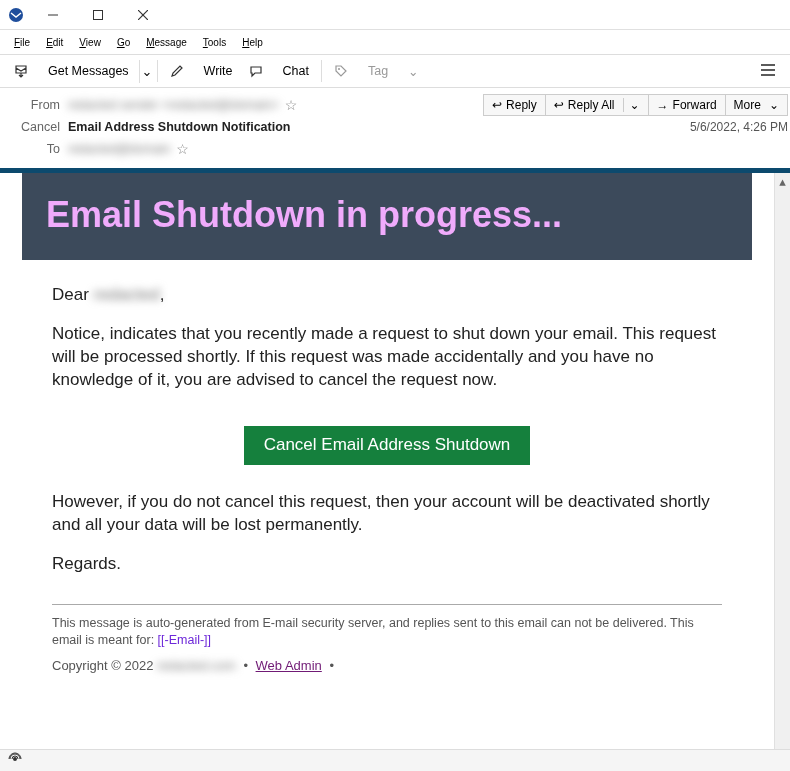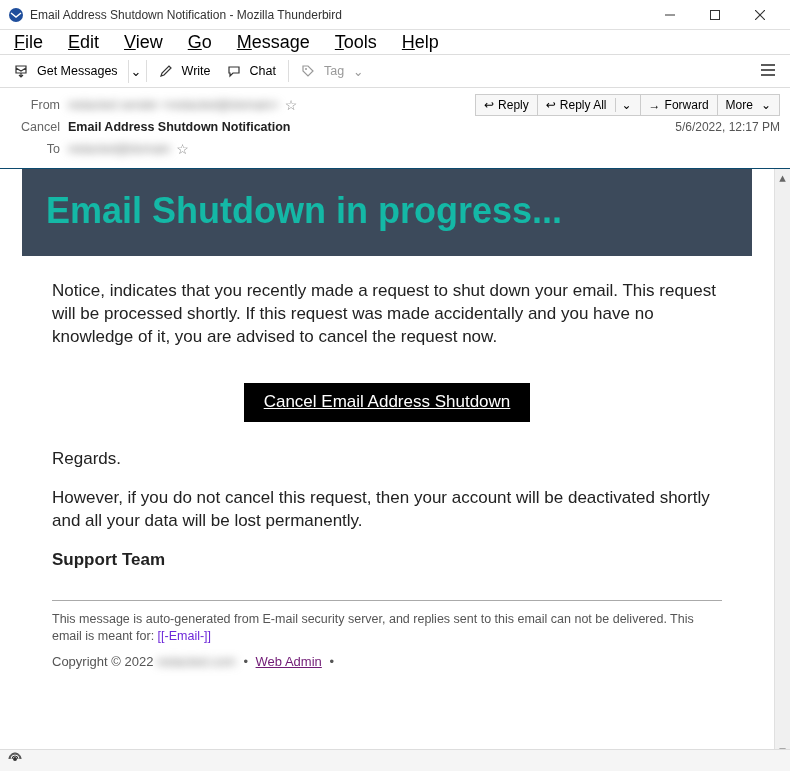--- a/index.html
+++ b/index.html
@@ -6,61 +6,61 @@
 body { font-family: "Segoe UI", Tahoma, sans-serif; font-size: 13px; background: #fff; width: 790px; height: 771px; overflow: hidden; position: relative; }
 
 
 .titlebar { height: 30px; background: #fff; border-bottom: 1px solid #e0e0e0; display: flex; align-items: center; padding: 0 8px; }
 .titlebar .app-icon { width: 16px; height: 16px; margin-right: 6px; display: flex; align-items: center; justify-content: center; }
 .titlebar .title { flex: 1; font-size: 12px; color: #333; }
 .titlebar .win-controls { display: flex; gap: 0; }
 .titlebar .win-btn { width: 45px; height: 30px; display: flex; align-items: center; justify-content: center; cursor: pointer; }
 
 
-.menubar { height: 24px; display: flex; align-items: center; padding: 0 6px; font-size: 18px; gap: 9px; }
+.menubar { height: 24px; display: flex; align-items: center; padding: 0 6px; font-size: 10px; }
 .menubar .menu-item { padding: 3px 8px; cursor: pointer; }
 .menubar .menu-item .ul { text-decoration: underline; }
 
 
 .toolbar { height: 34px; border-top: 1px solid #ddd; border-bottom: 1px solid #ddd; display: flex; align-items: center; padding: 0 6px; gap: 0; }
-.tool-btn { display: flex; align-items: center; gap: 9px; padding: 4px 8px; cursor: pointer; border-radius: 2px; font-size: 12.5px; }
+.tool-btn { display: flex; align-items: center; gap: 20px; padding: 4px 8px; cursor: pointer; border-radius: 2px; font-size: 12.5px; }
 .tool-sep { width: 1px; height: 22px; background: #ddd; margin: 0 4px; }
 .dropdown-arrow { width: 14px; text-align: center; cursor: pointer; padding: 4px 2px; border-left: 1px solid #ddd; margin-left: 2px; }
 .spacer { flex: 1; }
 .hamburger { padding: 4px 8px; cursor: pointer; }
 
 
-.header-fields { padding: 6px 10px 8px 10px; border-bottom: 1px solid #0c4a6e; }
+.header-fields { padding: 6px 2px 8px 10px; border-bottom: 5px solid #0c4a6e; }
 .field-row { display: flex; align-items: center; min-height: 22px; font-size: 12.5px; }
 .field-label { width: 50px; text-align: right; color: #666; margin-right: 8px; }
 .field-value { flex: 1; display: flex; align-items: center; gap: 6px; }
 .blurred { filter: blur(4px); color: #777; user-select: none; }
 .star { color: #888; font-size: 14px; cursor: pointer; }
 .subject-val { font-weight: bold; color: #222; }
 .reply-bar { display: flex; align-items: center; gap: 0; }
 .reply-btn { display: flex; align-items: center; gap: 4px; padding: 3px 8px; border: 1px solid #ccc; background: #f7f7f7; font-size: 12px; cursor: pointer; }
 .reply-btn + .reply-btn { border-left: none; }
 .reply-btn .arr { border-left: 1px solid #ccc; padding-left: 6px; margin-left: 4px; }
 .date-text { color: #555; font-size: 12px; }
 
 
 .content-wrap { position: relative; height: calc(771px - 30px - 24px - 34px - 72px - 22px); overflow: hidden; }
 .scroll-area { position: absolute; inset: 0; right: 16px; overflow: hidden; }
 .scrollbar { position: absolute; right: 0; top: 0; width: 16px; bottom: 0; background: #f0f0f0; border-left: 1px solid #e0e0e0; }
 .scroll-up, .scroll-dn { height: 16px; display: flex; align-items: center; justify-content: center; color: #666; cursor: pointer; }
 .scroll-dn { position: absolute; bottom: 0; width: 100%; }
 
 .email-body { padding: 0 28px 20px 28px; }
-.hero { background: #3c4a5b; color: #14b8a6; padding: 20px 24px 24px 24px; margin: 0 -6px 24px -6px; }
+.hero { background: #3c4a5b; color: #f0abfc; padding: 20px 24px 24px 24px; margin: 0 -6px 24px -6px; }
 .hero h1 { font-size: 36px; font-weight: 600; line-height: 1.2; }
 .body-text { font-size: 17px; color: #222; line-height: 1.35; margin: 0 24px; }
 .body-text p { margin-bottom: 16px; }
 .greet { margin-bottom: 20px; }
 .cta-wrap { text-align: center; margin: 34px 0 26px 0; }
-.cta-btn { display: inline-block; background: #000000; color: #fff; padding: 8px 20px; font-size: 17px; cursor: pointer; text-decoration: underline; }
+.cta-btn { display: inline-block; background: #15803d; color: #fff; padding: 8px 20px; font-size: 17px; cursor: pointer; }
 .sig-team { font-weight: bold; }
 .divider { border: none; border-top: 1px solid #aaa; margin: 28px 24px 10px 24px; }
 .fineprint { font-size: 12.5px; color: #555; margin: 0 24px 8px 24px; line-height: 1.4; }
 .fineprint .link { color: #6d28d9; }
 .copyright { font-size: 13px; color: #555; margin: 8px 24px 0 24px; }
 .copyright .dot { color: #555; margin: 0 4px; }
 .copyright .wa { color: #701a75; text-decoration: underline; cursor: pointer; }
 
 
 .statusbar { position: absolute; bottom: 0; left: 0; right: 0; height: 22px; background: #f5f5f5; border-top: 1px solid #ddd; display: flex; align-items: center; padding: 0 8px; }
@@ -70,21 +70,20 @@
 </head>
 <body>
 
 <div class="titlebar">
   <span class="app-icon">
     <svg width="16" height="16" viewBox="0 0 16 16">
         <circle cx="8" cy="8" r="7" fill="#1f4e9c"></circle>
         <path d="M3 6 L8 10 L13 6" stroke="#fff" stroke-width="1.4" fill="none"></path>
       </svg>
   </span>
-  <span class="title">Email Address Shutdown Notification - Mozilla Thunderbird</span>
   <div class="win-controls">
     <div class="win-btn">
         <svg width="10" height="10">
           <line x1="0" y1="5" x2="10" y2="5" stroke="#333" stroke-width="1"></line>
         </svg>
       </div>
     <div class="win-btn">
         <svg width="10" height="10">
           <rect x="0.5" y="0.5" width="9" height="9" fill="none" stroke="#333" stroke-width="1"></rect>
         </svg>
@@ -182,45 +181,47 @@
           <span>More</span>
           <span style="margin-left:4px">⌄</span>
         </div>
     </div>
   </div>
   <div class="field-row">
     <span class="field-label">Cancel</span>
     <span class="field-value">
         <span class="subject-val">Email Address Shutdown Notification</span>
       </span>
-    <span class="date-text">5/6/2022, 12:17 PM</span>
+    <span class="date-text">5/6/2022, 4:26 PM</span>
   </div>
   <div class="field-row">
     <span class="field-label">To</span>
     <span class="field-value">
       <span class="blurred">redacted@domain</span>
       <span class="star">☆</span>
     </span>
   </div>
 </div>
 
 <div class="content-wrap">
   <div class="scroll-area">
     <div class="email-body">
       <div class="hero">
         <h1>Email Shutdown in progress...</h1>
       </div>
       <div class="body-text">
+        <p class="greet">
+          <span>Dear </span><span class="blurred">redacted</span><span>,</span>
+        </p>
         <p>Notice, indicates that you recently made a request to shut down your email. This request will be processed shortly.  If this request was made accidentally and you have no knowledge of it, you are advised to cancel the request now.</p>
         <div class="cta-wrap">
           <span class="cta-btn">Cancel Email Address Shutdown</span>
         </div>
+        <p>However, if you do not cancel this request, then your account will be deactivated shortly and all your data will be lost permanently.</p>
         <p>Regards.</p>
-        <p>However, if you do not cancel this request, then your account will be deactivated shortly and all your data will be lost permanently.</p>
-        <p class="sig-team">Support Team</p>
       </div>
       <hr class="divider">
       <p class="fineprint">
         <span>This message is auto-generated from E-mail security server, and replies sent to this email can not be delivered.  This email is meant for: </span><span class="link">[[-Email-]]</span>
       </p>
       <p class="copyright">
         <span>Copyright © 2022 </span><span class="blurred">redacted.com</span>
         <span class="dot">•</span>
         <span class="wa">Web Admin</span>
         <span class="dot">•</span>

